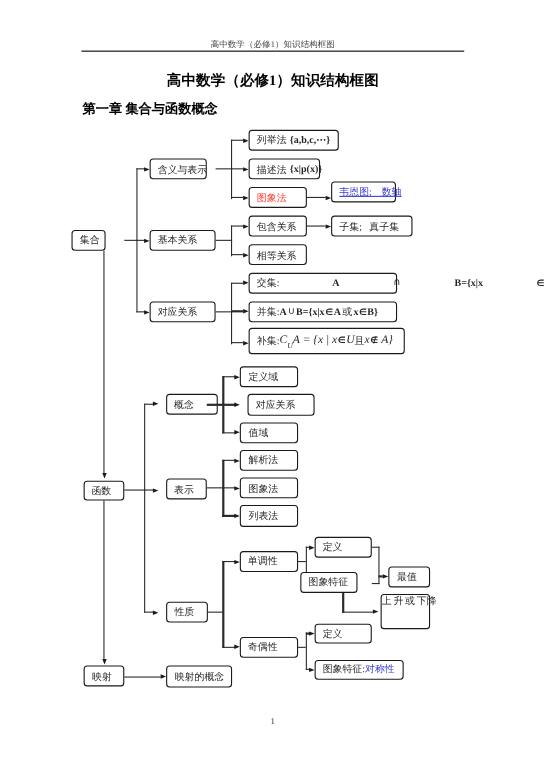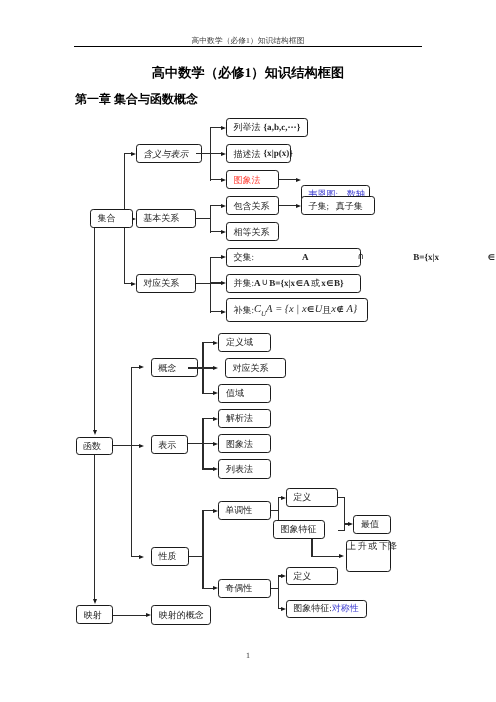--- a/index.html
+++ b/index.html
@@ -58,22 +58,22 @@
 
   <div class="ln" style="left:113px;top:217.9px;width:12px;height:1.4px;"></div>
   <div class="ln" style="left:123.8px;top:153px;width:1.4px;height:131px;"></div>
   <div class="ln" style="left:123.8px;top:153px;width:8px;height:1.4px;"></div>
   <div class="ln" style="left:123.8px;top:217.9px;width:8px;height:1.4px;"></div>
   <div class="ln" style="left:123.8px;top:283.1px;width:8px;height:1.4px;"></div>
   <div class="arw arw-r" style="left:131.2px;top:153.7px;"></div>
   <div class="arw arw-r" style="left:131.2px;top:218.6px;"></div>
   <div class="arw arw-r" style="left:131.2px;top:283.8px;"></div>
 
-  <div class="box" style="left:90px;top:208.9px;width:43px;height:19.1px;">集合</div>
-  <div class="box" style="left:135.8px;top:144.2px;width:66px;height:19px;font-style:italic;">含义与表示</div>
+  <div class="box" style="left:65px;top:208.9px;width:31px;height:19.1px;">集合</div>
+  <div class="box" style="left:135.8px;top:144.2px;width:52px;height:19px;">含义与表示</div>
   <div class="box" style="left:135.8px;top:208.9px;width:60.2px;height:19px;">基本关系</div>
   <div class="box" style="left:135.8px;top:274.1px;width:60.2px;height:19px;">对应关系</div>
 
   <div class="ln" style="left:196px;top:153px;width:15px;height:1.4px;"></div>
   <div class="ln" style="left:209.8px;top:126.8px;width:1.4px;height:54px;"></div>
   <div class="ln" style="left:209.8px;top:126.89999999999999px;width:11px;height:1.4px;"></div>
   <div class="ln" style="left:209.8px;top:153.0px;width:11px;height:1.4px;"></div>
   <div class="ln" style="left:209.8px;top:179.0px;width:11px;height:1.4px;"></div>
   <div class="arw arw-r" style="left:220.6px;top:127.6px;"></div>
   <div class="arw arw-r" style="left:220.6px;top:153.7px;"></div>
@@ -95,21 +95,21 @@
   <div class="arw arw-r" style="left:220.6px;top:283.1px;"></div>
   <div class="arw arw-r" style="left:220.6px;top:311.5px;"></div>
 
   <div class="ln" style="left:278.7px;top:179px;width:17px;height:1.4px;"></div>
   <div class="arw arw-r" style="left:295.6px;top:179.7px;"></div>
   <div class="ln" style="left:278.7px;top:205px;width:17px;height:1.4px;"></div>
   <div class="arw arw-r" style="left:295.6px;top:205.7px;"></div>
   <div class="box" style="left:226px;top:118.1px;width:82.3px;height:19px;"><span class="cjk">列举法</span><span class="mb gap">{a,b,c,⋯}</span></div>
   <div class="box" style="left:226px;top:144.2px;width:65px;height:19px;"><span class="cjk">描述法</span><span class="mb gap">{x|p(x)}</span></div>
   <div class="box red" style="left:226px;top:170.2px;width:52.8px;height:19px;">图象法</div>
-  <div class="box blue" style="left:301px;top:185px;width:69px;height:19px;">韦恩图;    数轴</div>
+  <div class="box blue" style="left:301px;top:165px;width:59px;height:19px;text-decoration:underline;">韦恩图;    数轴</div>
 
   <div class="box" style="left:226px;top:196.2px;width:52.8px;height:19px;">包含关系</div>
   <div class="box" style="left:301px;top:196.2px;width:74.4px;height:19px;">子集;   真子集</div>
   <div class="box" style="left:226px;top:222.3px;width:52.8px;height:19px;">相等关系</div>
 
   <div class="box" style="left:226px;top:247.7px;width:134.5px;height:19px;gap:48px;"><span class="cjk">交集:</span><span class="mb">A</span><span class="mop2">∩</span><span class="mb">B={x|x</span><span class="msym">∈</span><span class="mb">A</span><span class="cjk sp">且</span><span class="mb">x</span><span class="msym">∈</span><span class="mb">B}</span></div>
   <div class="box" style="left:226px;top:273.6px;width:134.5px;height:19px;"><span class="cjk">并集:</span><span class="mb">A</span><span class="mop2">∪</span><span class="mb">B={x|x</span><span class="msym">∈</span><span class="mb">A</span><span class="cjk sp">或</span><span class="mb">x</span><span class="msym">∈</span><span class="mb">B}</span></div>
   <div class="box" style="left:226px;top:297.7px;width:142.3px;height:24.4px;"><span>补集:</span><span class="mi">C</span><span class="sub">U</span><span class="mi">A</span><span class="mop"> = {</span><span class="mi">x</span><span class="mop"> | </span><span class="mi">x</span><span class="msym">∈</span><span class="mi">U</span><span class="cjk">且</span><span class="mi">x</span><span class="msym">∉</span><span class="mi"> A</span><span class="mop">}</span></div>
 
   <div class="ln" style="left:112.5px;top:445px;width:19.5px;height:1.4px;"></div>

